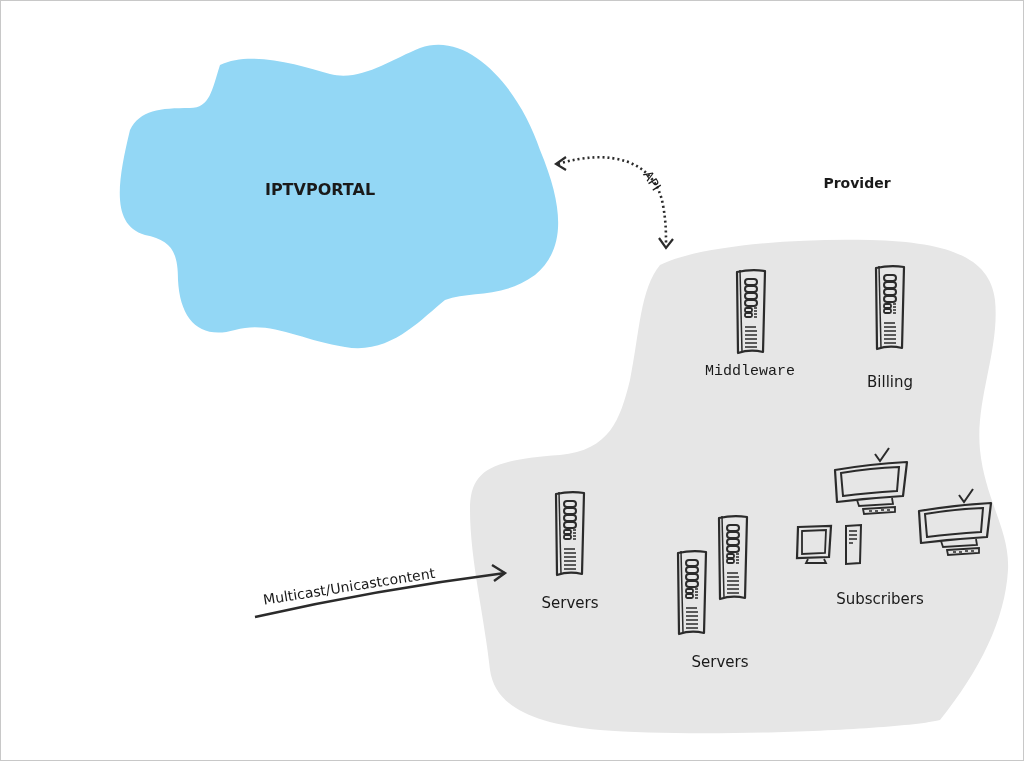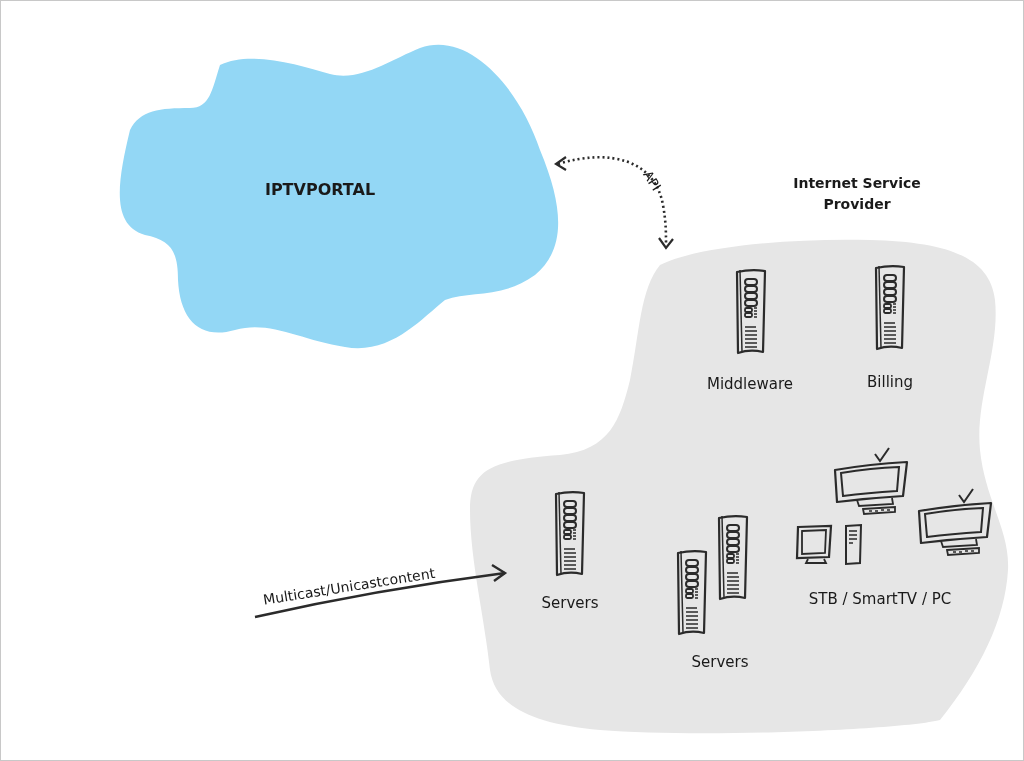--- a/index.html
+++ b/index.html
@@ -65,32 +65,31 @@
     <path d="M50 1 L65 0 L64 38 L50 39 Z" fill="none" stroke="#2b2b2b" stroke-width="2"></path>
     <path d="M53 6 h8 M53 10 h8 M53 14 h8 M53 18 h4" stroke="#2b2b2b" stroke-width="1.6"></path>
   </g>
 </svg>
 
 <div class="lbl lbl-bold" style="left:255px; top:180px; width:130px;">IPTVPORTAL</div>
 
 <div class="lbl" style="left:653px; top:168px; font-size:13px; transform:rotate(58deg); transform-origin:left top;">API</div>
 
 <div class="lbl lbl-bold" style="left:762px; top:173px; width:190px; font-size:14px; line-height:21px;">
-  <div>Internet Service</div>
   <div>Provider</div>
 </div>
 
-<div class="lbl lbl-norm" style="left:690px; top:373px; width:120px;">Middleware</div>
+<div class="lbl lbl-norm" style="left:690px; top:360px; width:120px;font-family:Liberation Mono, monospace;">Middleware</div>
 <div class="lbl lbl-norm" style="left:840px; top:371px; width:100px;">Billing</div>
 
 <div class="lbl lbl-norm" style="left:500px; top:592px; width:140px;">
   <div>Servers</div>
 </div>
 
 <div class="lbl lbl-norm" style="left:610px; top:651px; width:220px;">
   <div>Servers</div>
 </div>
 
 <div class="lbl lbl-norm" style="left:780px; top:588px; width:200px;">
-  <div>STB / SmartTV / PC</div>
+  <div>Subscribers</div>
 </div>
 
 <div class="lbl" style="left:262px; top:592px; font-size:14px; transform:rotate(-9deg); transform-origin:left top;">Multicast/Unicastcontent</div>
 
 </body></html>

